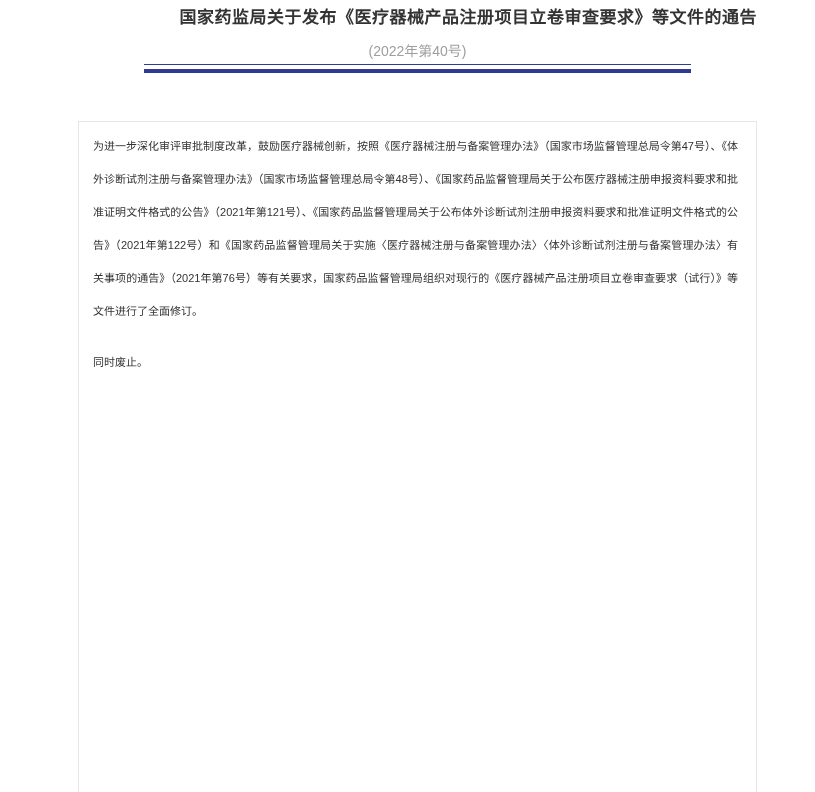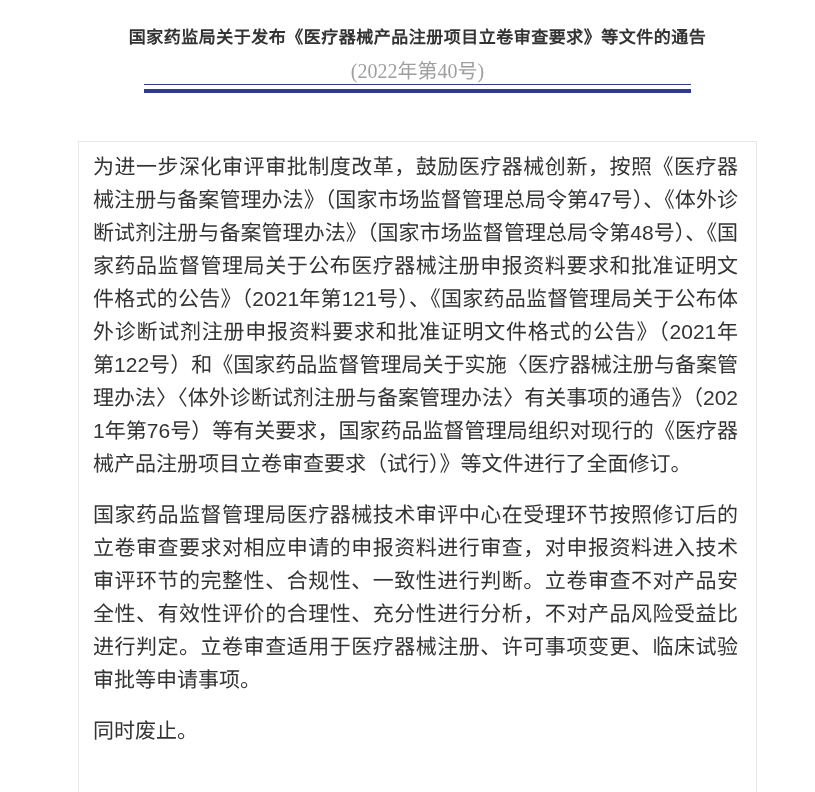--- a/index.html
+++ b/index.html
@@ -21,36 +21,35 @@
     overflow: hidden;
     background: var(--page-background);
     font-family: "Liberation Sans", "DejaVu Sans", sans-serif;
   }
   .content-col {
     width: 679px;
     margin-left: 78px;
   }
   .page-title {
     margin: 0;
-    padding-top: 26px;
+    padding-top: 6px;
     font-size: 17px;
     line-height: 24px;
     font-weight: 700;
     color: var(--title-text);
-    text-align: center;
+    text-align: right;
     letter-spacing: 0.5px;
   }
   .issue-number {
     margin: 12px 0 0 0;
-    font-size: 20px;
+    font-size: 14px;
     line-height: 18px;
     color: var(--subtitle-text);
     text-align: center;
     font-weight: 400;
-    font-family: Liberation Serif, serif;
   }
   .header-divider {
     width: 547px;
     margin: 4px auto 0 auto;
   }
   .divider-thin {
     height: 1px;
     background: var(--accent-blue);
   }
   .divider-thick {
@@ -61,21 +60,21 @@
   .notice-card {
     margin: 48px 0 0 78px;
     width: 679px;
     min-height: 700px;
     border: 1px solid var(--card-border);
     background: var(--page-background);
     padding: 8px 14px 60px 14px;
   }
   .notice-card p {
     margin: 0 4px 18px 0;
-    font-size: 21px;
+    font-size: 11px;
     line-height: 33px;
     color: var(--body-text);
     text-align: justify;
     text-justify: inter-ideograph;
     word-break: break-all;
   }
   .notice-card p:last-child {
     margin-bottom: 0;
   }
 </style>
@@ -87,15 +86,14 @@
   <p class="issue-number">(2022年第40号)</p>
   <div class="header-divider">
     <div class="divider-thin"></div>
     <div class="divider-thick"></div>
   </div>
 </div>
 
 <div class="notice-card">
 
 <p>为进一步深化审评审批制度改革，鼓励医疗器械创新，按照《医疗器械注册与备案管理办法》（国家市场监督管理总局令第47号）、《体外诊断试剂注册与备案管理办法》（国家市场监督管理总局令第48号）、《国家药品监督管理局关于公布医疗器械注册申报资料要求和批准证明文件格式的公告》（2021年第121号）、《国家药品监督管理局关于公布体外诊断试剂注册申报资料要求和批准证明文件格式的公告》（2021年第122号）和《国家药品监督管理局关于实施〈医疗器械注册与备案管理办法〉〈体外诊断试剂注册与备案管理办法〉有关事项的通告》（2021年第76号）等有关要求，国家药品监督管理局组织对现行的《医疗器械产品注册项目立卷审查要求（试行）》等文件进行了全面修订。</p>
-    <p>国家药品监督管理局医疗器械技术审评中心在受理环节按照修订后的立卷审查要求对相应申请的申报资料进行审查，对申报资料进入技术审评环节的完整性、合规性、一致性进行判断。立卷审查不对产品安全性、有效性评价的合理性、充分性进行分析，不对产品风险受益比进行判定。立卷审查适用于医疗器械注册、许可事项变更、临床试验审批等申请事项。</p>
     <p>同时废止。</p>
   </div>
 
 </body></html>

